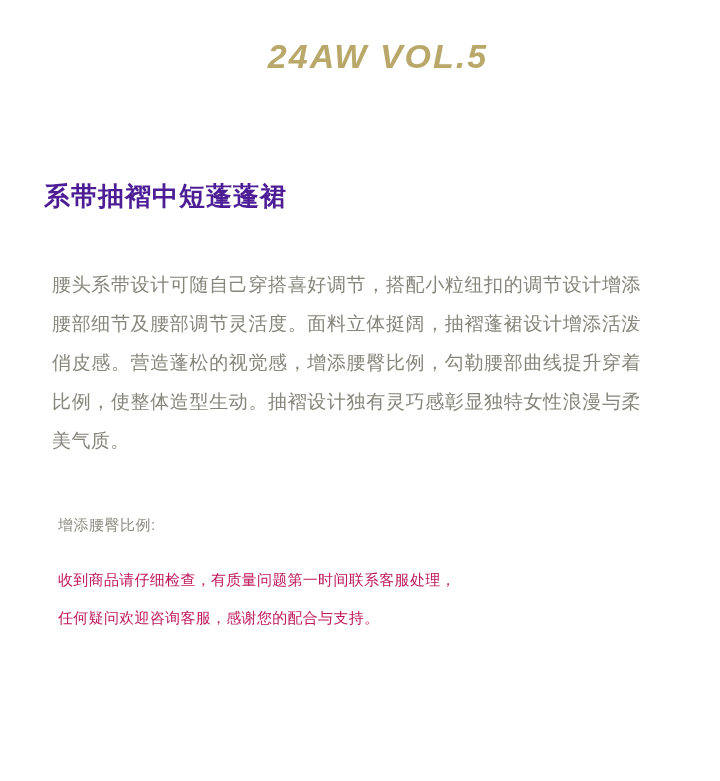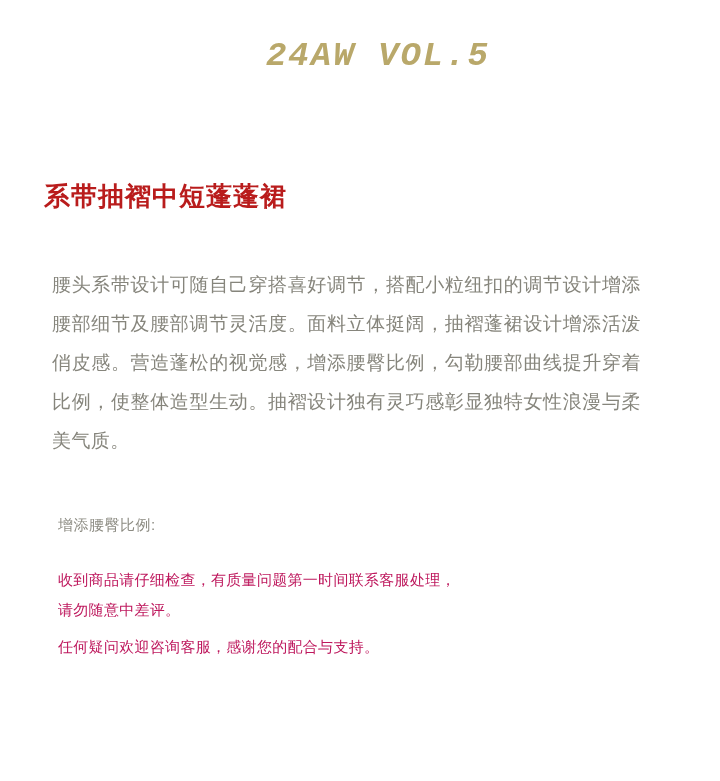--- a/index.html
+++ b/index.html
@@ -16,34 +16,34 @@
   }
   .page {
     position: relative;
     width: 720px;
     height: 781px;
     box-sizing: border-box;
   }
   .brand-line {
     text-align: center;
     margin-top: 36px;
-    font-family: Liberation Mono, monospace;
+    font-family: Liberation Sans, sans-serif;
     font-style: italic;
     font-weight: 700;
     font-size: 34px;
     letter-spacing: 2px;
     color: #b9a86a;
     line-height: 1.2;
     padding-left: 36px;
   }
   .title {
     margin: 102px 0 0 44px;
     font-size: 26px;
     font-weight: 700;
-    color: #b91c1c;
+    color: #4c1d95;
     letter-spacing: 1px;
   }
   .body-copy {
     margin: 52px 79px 0 52px;
     font-size: 19px;
     line-height: 2.05;
     color: #86857c;
     letter-spacing: 0.4px;
     text-align: justify;
   }
@@ -78,19 +78,18 @@
 
   <h1 class="title">系带抽褶中短蓬蓬裙</h1>
 
   <p class="body-copy">腰头系带设计可随自己穿搭喜好调节，搭配小粒纽扣的调节设计增添腰部细节及腰部调节灵活度。面料立体挺阔，抽褶蓬裙设计增添活泼俏皮感。营造蓬松的视觉感，增添腰臀比例，勾勒腰部曲线提升穿着比例，使整体造型生动。抽褶设计独有灵巧感彰显独特女性浪漫与柔美气质。</p>
 
   <div class="returns">
     <div class="returns-title">增添腰臀比例:</div>
 
     <div class="returns-list">
       <div class="line first">收到商品请仔细检查，有质量问题第一时间联系客服处理，</div>
-      <div class="line">请勿随意中差评。</div>
       <div class="spacer-sm"></div>
       <div class="line">任何疑问欢迎咨询客服，感谢您的配合与支持。</div>
     </div>
   </div>
 
 </div>
 
 </body></html>

